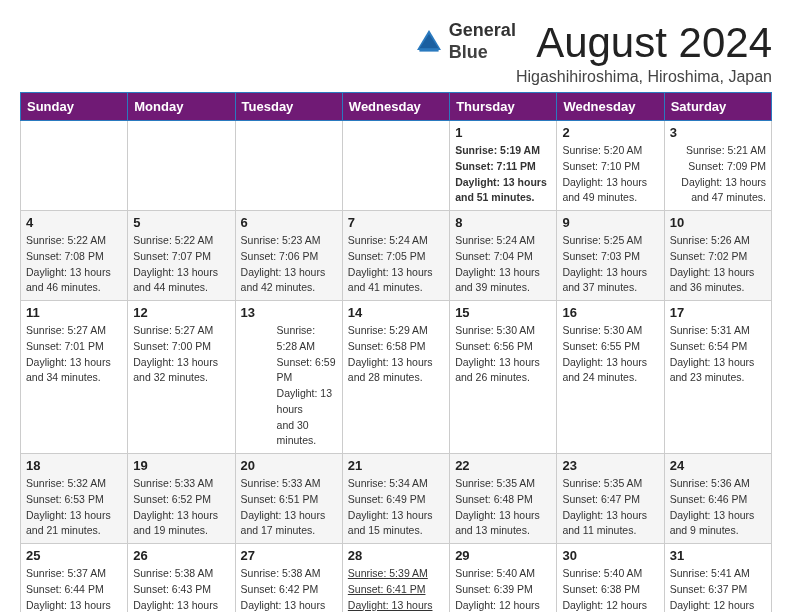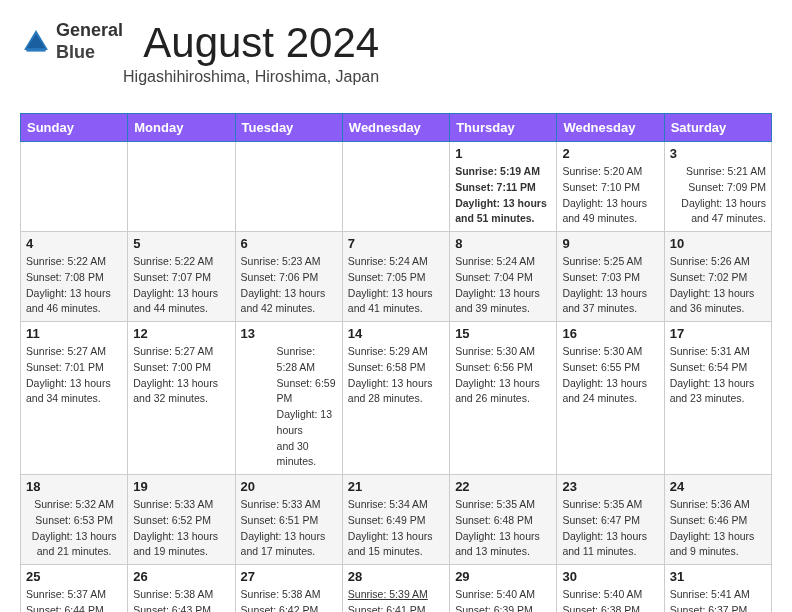--- a/index.html
+++ b/index.html
@@ -5,23 +5,23 @@
     * { box-sizing: border-box; margin: 0; padding: 0; }
     body {
       font-family: Arial, sans-serif;
       background: #fff;
       width: 792px;
       min-height: 612px;
       padding: 20px;
     }
     .header {
       display: flex;
-      justify-content: flex-start;
+      justify-content: flex-end;
       align-items: flex-start;
-      margin-bottom: 27px;
+      margin-bottom: 6px;
     }
     .logo {
       display: flex;
       align-items: center;
       gap: 4px;
     }
     .logo-text {
       font-size: 18px;
       font-weight: bold;
       line-height: 1.2;
@@ -45,21 +45,21 @@
       font-size: 16px;
       color: #444;
       margin-top: 2px;
     }
     .calendar {
       width: 100%;
       border-collapse: collapse;
       font-size: 11px;
     }
     .calendar th {
-      background: #8b5cf6;
+      background: #701a75;
       color: #fff;
       text-align: left;
       padding: 6px 6px;
       font-size: 13px;
       font-weight: bold;
       border: 1px solid #2a7abf;
     }
     .calendar td {
       vertical-align: top;
       border: 1px solid #ccc;
@@ -247,21 +247,21 @@
           <div class="day-number">17</div>
           <div class="day-info" style="white-space: pre-line;">Sunrise: 5:31 AM
 Sunset: 6:54 PM
 Daylight: 13 hours
 and 23 minutes.</div>
         </td>
       </tr>
       <tr class="row-even">
         <td>
           <div class="day-number">18</div>
-          <div class="day-info" style="white-space: pre-line; text-align: center;">Sunrise: 5:32 AM
+          <div class="day-info" style="white-space: pre-line;">Sunrise: 5:32 AM
 Sunset: 6:53 PM
 Daylight: 13 hours
 and 21 minutes.</div>
         </td>
         <td>
           <div class="day-number">19</div>
           <div class="day-info" style="white-space: pre-line;">Sunrise: 5:33 AM
 Sunset: 6:52 PM
 Daylight: 13 hours
 and 19 minutes.</div>

